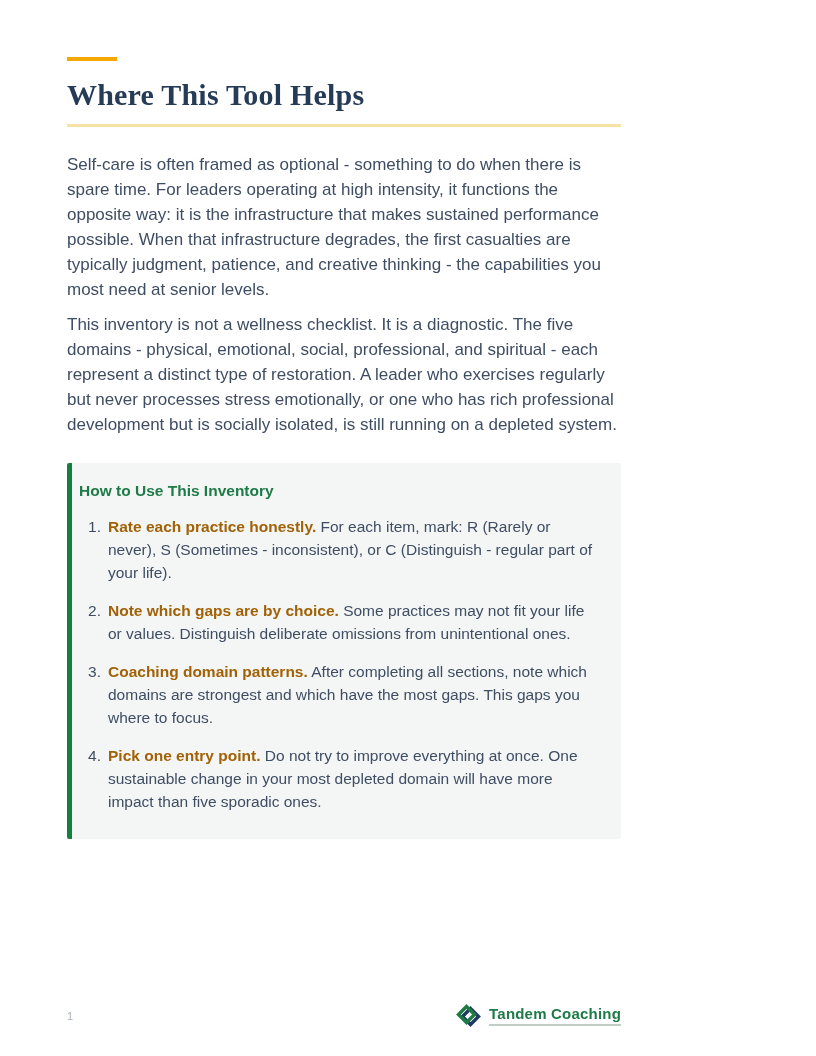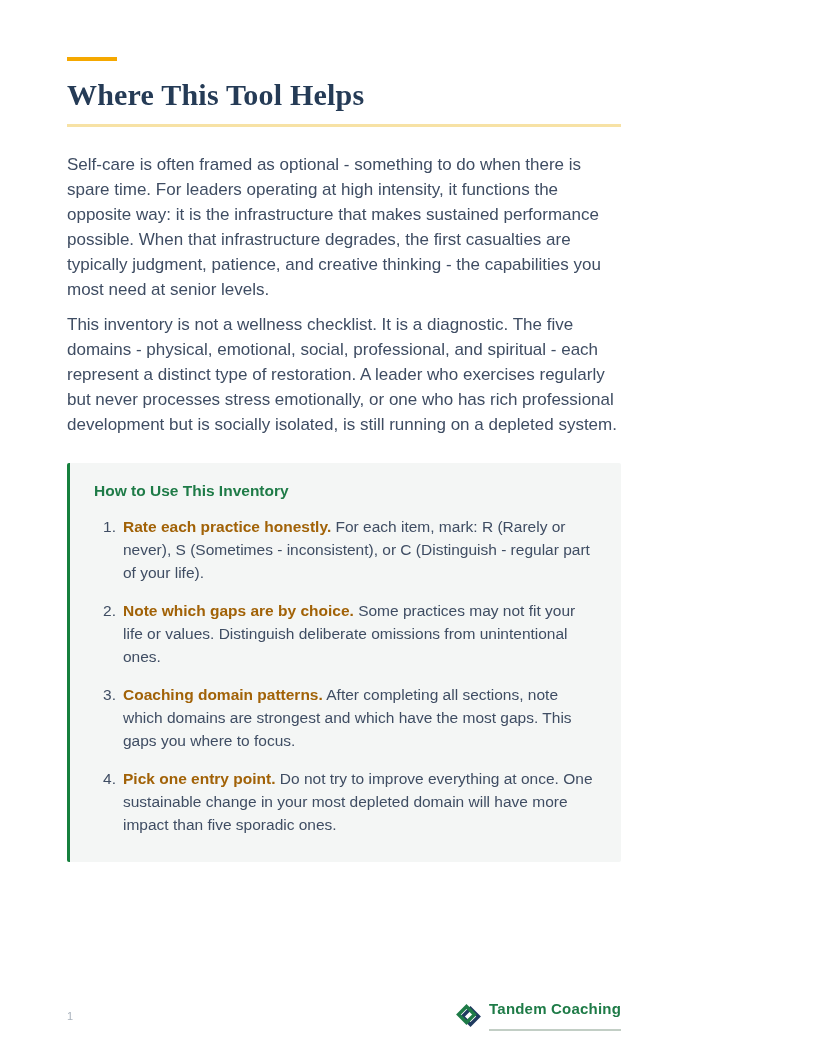--- a/index.html
+++ b/index.html
@@ -38,23 +38,23 @@
   }
   .body-p {
     font-size: 17px;
     line-height: 25px;
     color: #3F4D63;
     margin: 0 0 10px 0;
   }
   .callout {
     margin-top: 26px;
     background: #F4F6F5;
-    border-left: 3px solid #15803d;
+    border-left: 5px solid #15803d;
     border-radius: 2px;
-    padding: 19px 28px 26px 24px;
+    padding: 19px 28px 26px 7px;
   }
   .callout-title {
     font-size: 15.5px;
     font-weight: 700;
     color: #1E7B47;
     margin-bottom: 15px;
   }
   .list-item {
     display: flex;
     align-items: flex-start;
@@ -95,21 +95,21 @@
     text-decoration: none;
     cursor: pointer;
   }
   .logo-icon { display: inline-flex; width: 27px; height: 26px; }
   .logo-text {
     color: #1E7B47;
     font-weight: 700;
     font-size: 15px;
     letter-spacing: 0.2px;
     border-bottom: 2px solid #C2CEC5;
-    padding-bottom: 12px;
+    padding-bottom: 2px;
     line-height: 1.1;
   }
 </style>
 </head>
 <body>
 
 <div class="page">
   <div class="content">
 
     <div class="kicker-bar"></div>

